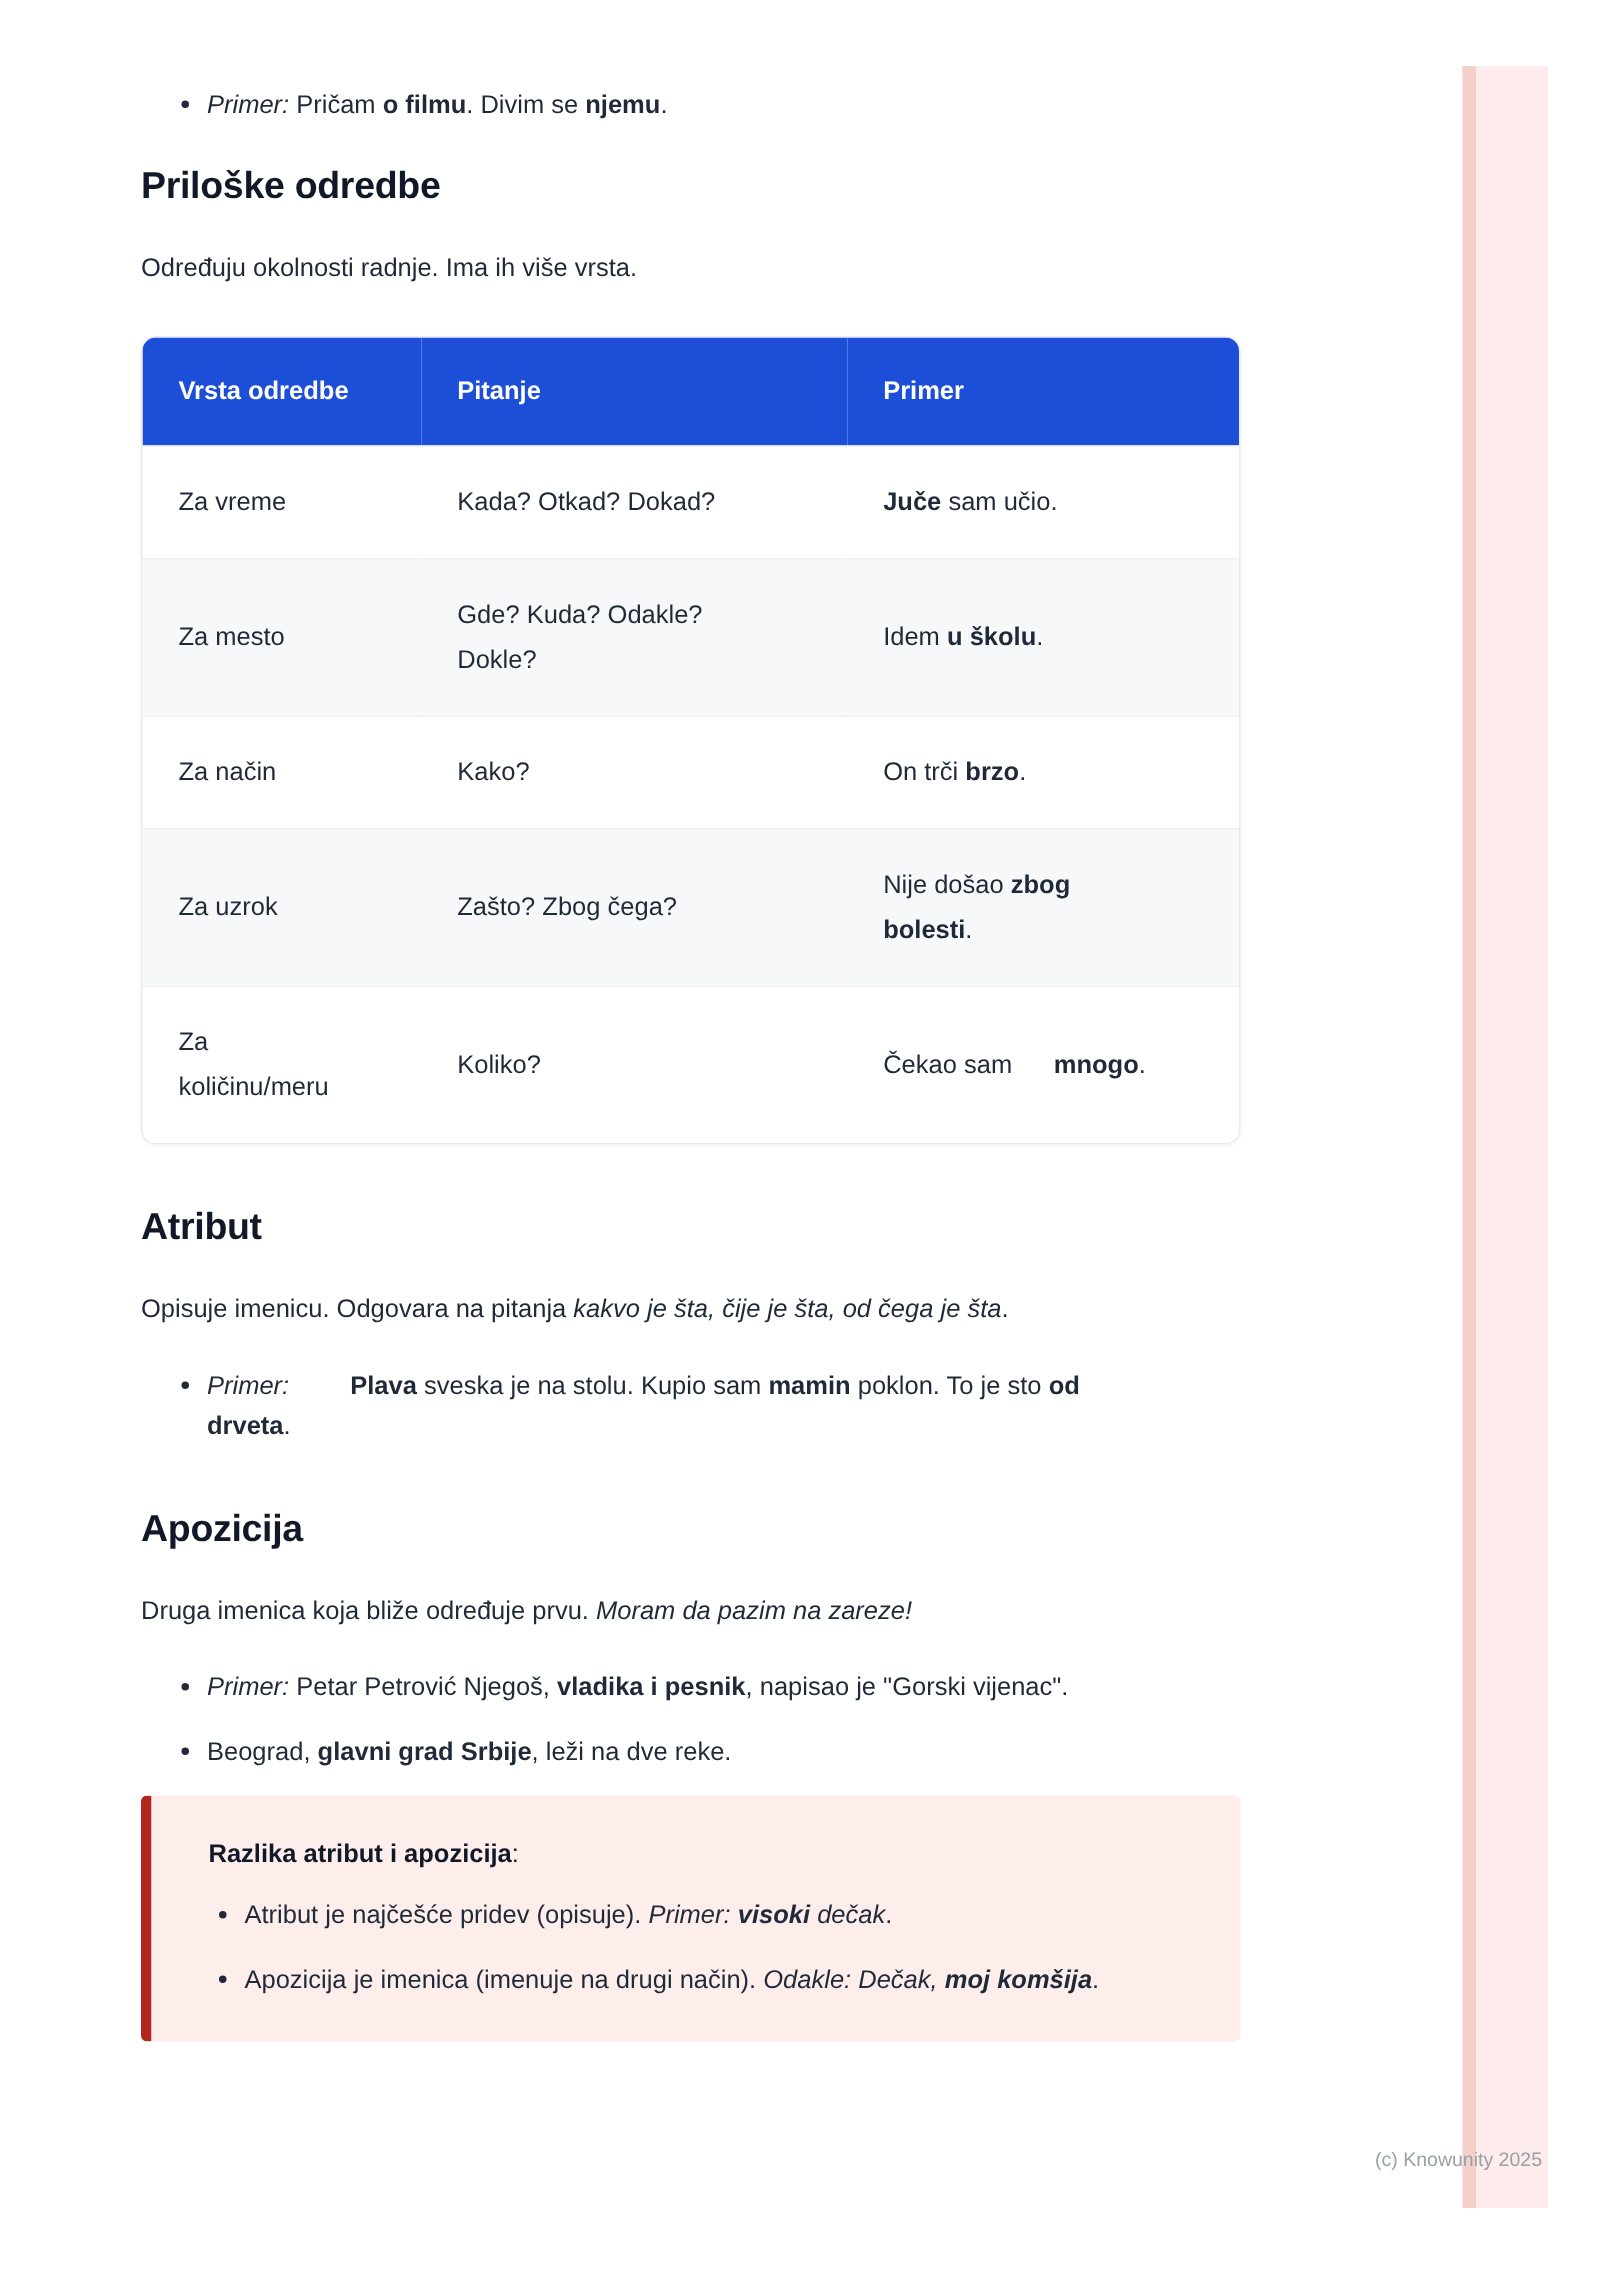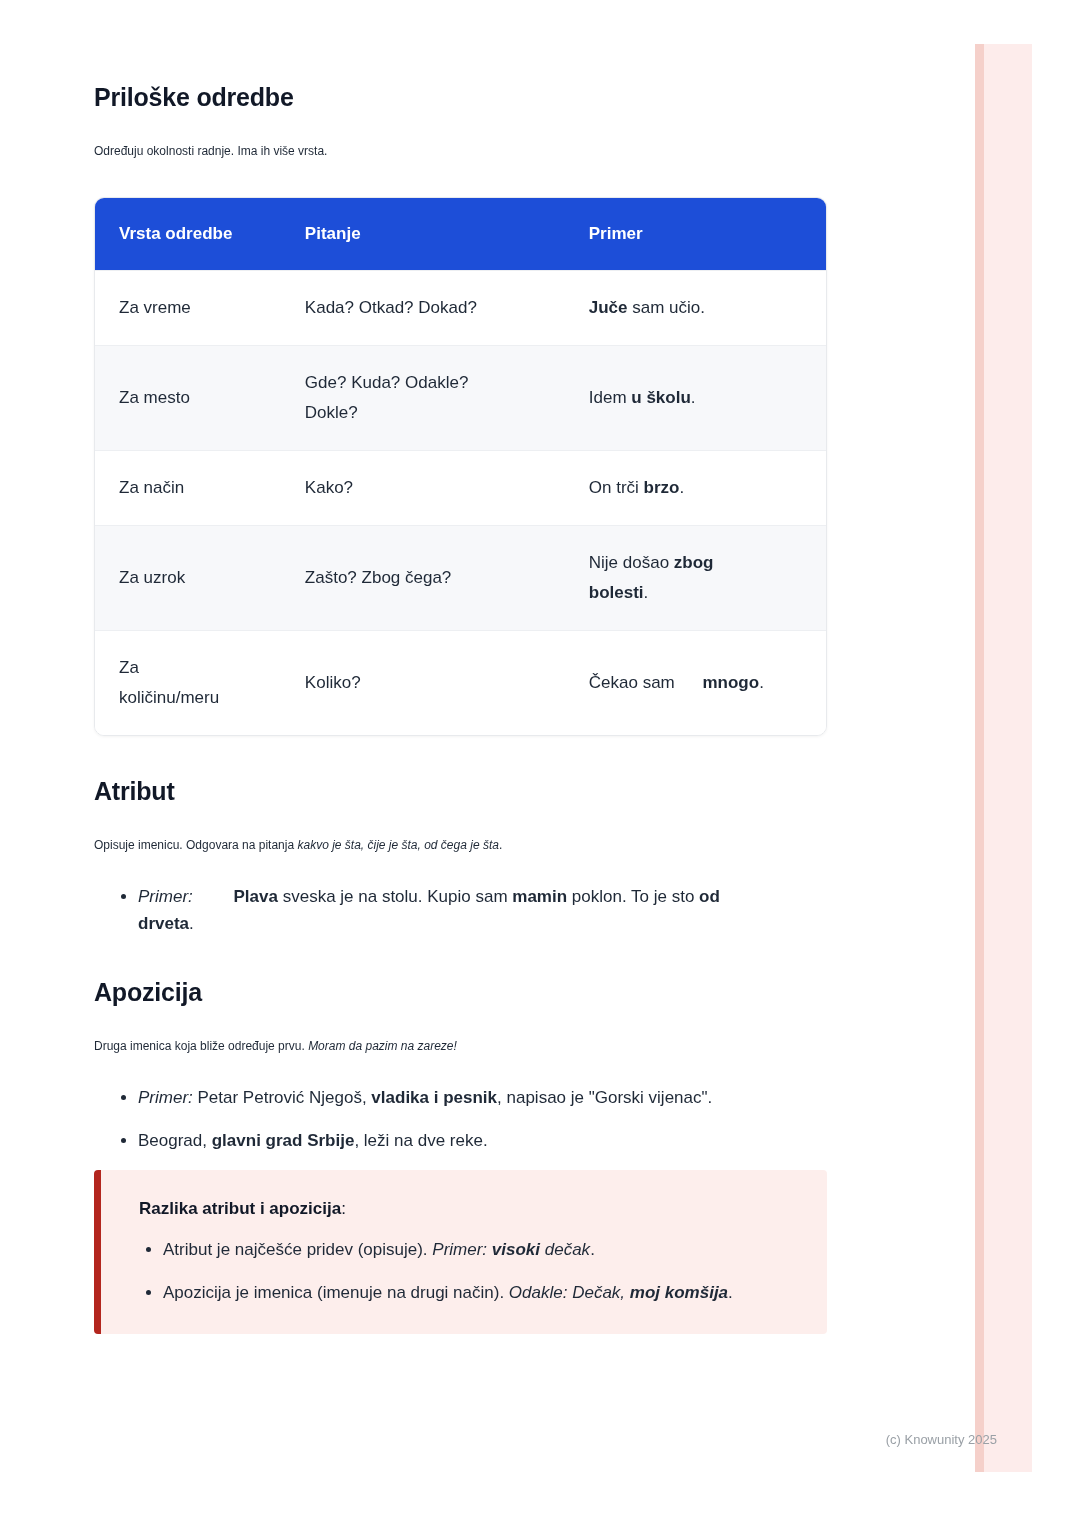--- a/index.html
+++ b/index.html
@@ -26,21 +26,21 @@
   ul.bullets { list-style: disc; padding-left: 44px; margin: 24px 0 0 0; }
   ul.bullets.mt0 { margin-top: 0; }
   ul.bullets li { font-size: 17px; line-height: 27px; margin-bottom: 16px; color: #1f2937; }
   ul.bullets li.narrow { padding-right: 92px; }
   h2.section-title {
     font-size: 25px; line-height: 30px; font-weight: 700;
     color: #111827; letter-spacing: -0.2px;
     margin: 40px 0 26px 0;
   }
   h2.section-title.first { margin-top: 26px; }
-  p.body { font-size: 12px; line-height: 27px; color: #1f2937; }
+  p.body { font-size: 17px; line-height: 27px; color: #1f2937; }
 
   table.grammar-table {
     border-collapse: separate; border-spacing: 0;
     width: 733px;
     margin: 32px 0 0 0;
     border: 1px solid #e8eaed;
     border-radius: 10px;
     overflow: hidden;
     box-shadow: 0 1px 3px rgba(0,0,0,0.05);
   }
@@ -74,33 +74,36 @@
     border-radius: 4px;
     padding: 26px 30px 12px 32px;
   }
   .callout .callout-title { font-size: 17px; line-height: 26px; margin: 0 0 14px 6px; color: #111827; }
   .callout ul.bullets { margin-top: 0; padding-left: 30px; }
   .callout ul.bullets li { margin-bottom: 16px; }
   .callout ul.bullets li.narrow2 { padding-right: 62px; }
 
   .footer-note {
     position: absolute;
-    top: 1432px; right: 83px;
+    top: 1432px; right: 52px;
     font-size: 13px;
     color: #9aa0a6;
     z-index: 2;
   }
 </style>
 </head>
 <body>
 
 <div class="side-strip"></div>
 
 <div class="content">
 
+  <ul class="bullets mt0">
+    <li><span style="font-style: italic;">Primer:</span><span> Pričam </span><span style="font-weight: 700;">o filmu</span><span>. Divim se </span><span style="font-weight: 700;">njemu</span><span>.</span></li>
+  </ul>
 
   <h2 class="section-title first">Priloške odredbe</h2>
   <p class="body">Određuju okolnosti radnje. Ima ih više vrsta.</p>
 
   <table class="grammar-table">
     <thead>
       <tr>
         <th class="col-vrsta">Vrsta odredbe</th>
         <th class="col-pitanje">Pitanje</th>
         <th class="col-primer">Primer</th>

